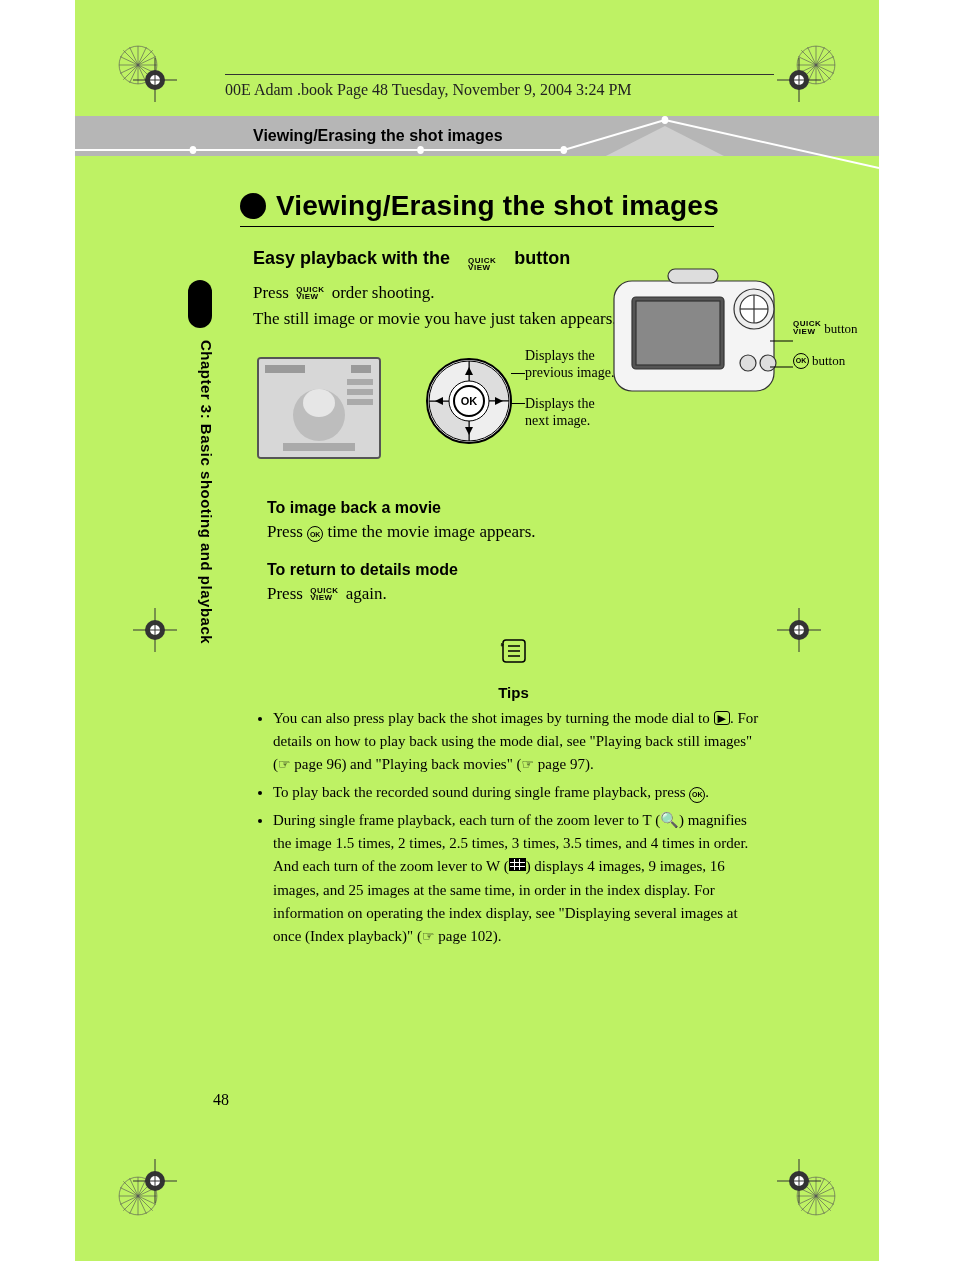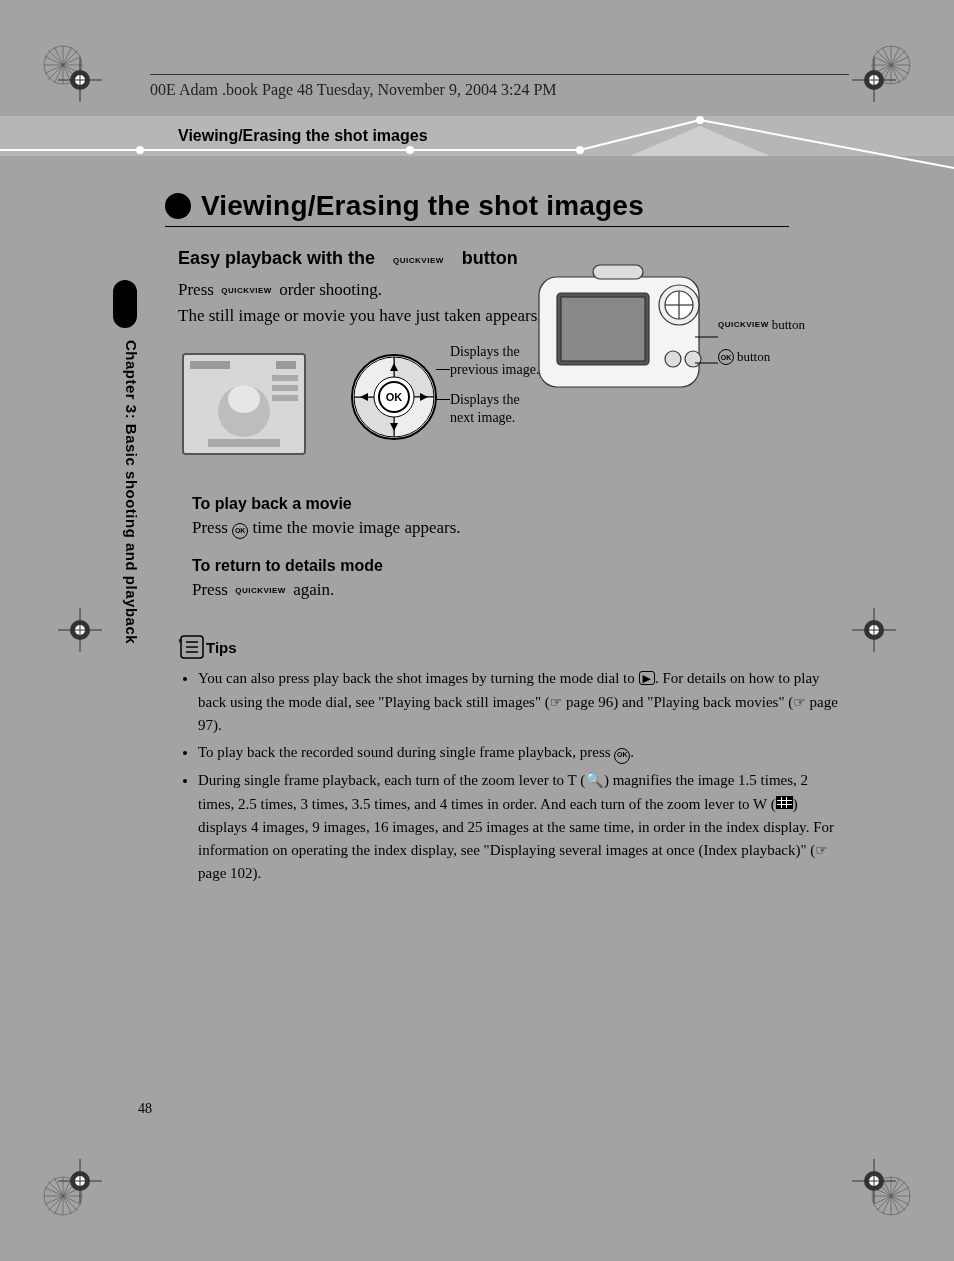--- a/index.html
+++ b/index.html
@@ -3,25 +3,25 @@
 <meta charset="utf-8">
 <style>
   html, body {
     margin: 0;
     padding: 0;
     background: #fff;
     font-family: "Times New Roman", Times, serif;
     color: #000;
   }
   .page {
-    width: 954px;
+    width: 804px;
     height: 1261px;
     position: relative;
     margin: 0 auto;
-    background: #a3a3a3;
+    background: #bef264;
     overflow: hidden;
   }
   
   .reg-mark {
     position: absolute;
     width: 42px;
     height: 42px;
     pointer-events: none;
   }
   .reg-mark svg { width: 100%; height: 100%; display:block; }
@@ -140,21 +140,21 @@
     font-family: Arial, Helvetica, sans-serif;
     font-weight: bold;
     font-size: 18px;
     margin: 0 0 10px 0;
     display: flex;
     align-items: baseline;
     gap: 18px;
   }
   .quickview {
     display: inline-flex;
-    flex-direction: row;
+    flex-direction: column;
     font-family: Arial, Helvetica, sans-serif;
     font-weight: 700;
     font-size: 8px;
     line-height: 0.9;
     letter-spacing: 0.5px;
     vertical-align: middle;
     transform: translateY(-1px);
   }
   .body-p {
     font-size: 17px;
@@ -228,23 +228,24 @@
   .sub-head {
     font-family: Arial, Helvetica, sans-serif;
     font-weight: bold;
     font-size: 16px;
     margin: 18px 0 4px 14px;
   }
 
   .tips-head {
     display:flex;
     align-items:center;
-    gap:0;
+    gap:19px;
     margin-top: 32px;
     margin-left: 0;
+    flex-direction: column;
   }
   .tips-icon {
     width: 28px;
     height: 28px;
   }
   .tips-icon svg{width:100%;height:100%;display:block;}
   .tips-label {
     font-family: Arial, Helvetica, sans-serif;
     font-weight: bold;
     font-size: 15px;
@@ -284,22 +285,22 @@
   .inline-zoom {
     font-family:Arial,Helvetica,sans-serif;font-weight:bold;
   }
   .inline-hand {
     font-size:14px; font-family:Arial,Helvetica,sans-serif;
   }
 
   .page-number {
     position: absolute;
     left: 138px;
-    bottom: 144px;
-    font-size: 14px;
+    bottom: 152px;
+    font-size: 16px;
   }
 </style>
 </head>
 <body>
 
 <div class="page">
 
   <div class="reg-mark reg-tl">
     <svg viewBox="0 0 40 40">
         <g stroke="#555" stroke-width="0.6">
@@ -520,21 +521,21 @@
           <span>VIEW</span>
         </span>
         <span>button</span>
       </div>
       <div class="cam-label cam-l2">
         <span class="ok-circ">OK</span>
         <span>button</span>
       </div>
     </div>
 
-    <h3 class="sub-head">To play back a movie</h3>
+    <h3 class="sub-head">To image back a movie</h3>
     <p class="body-p" style="margin-left:14px;">
       <span>Press</span>
       <span class="ok-circ">OK</span>
       <span>time the movie image appears.</span>
     </p>
 
     <h3 class="sub-head">To return to details mode</h3>
     <p class="body-p" style="margin-left:14px;">
       <span>Press</span>
       <span class="quickview" style="margin:0 3px;">

